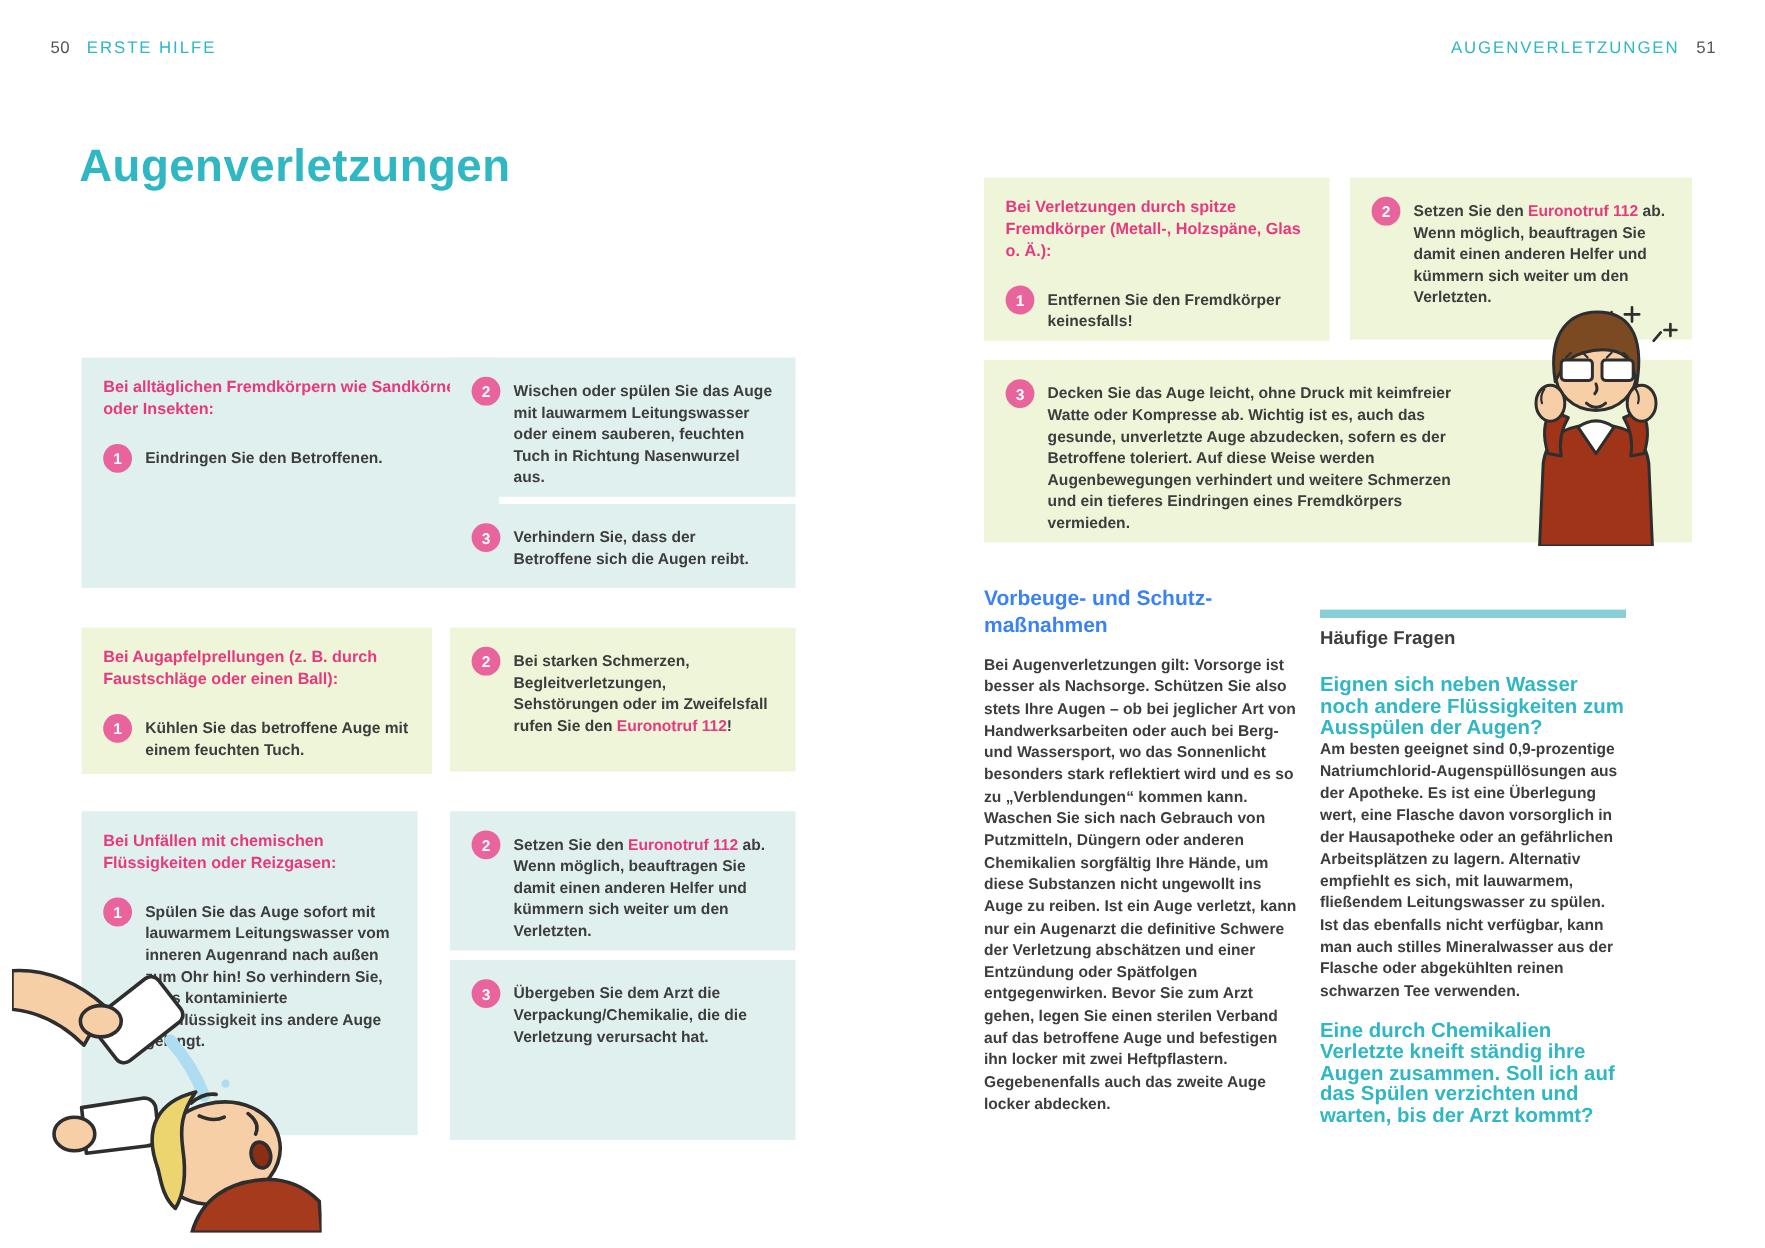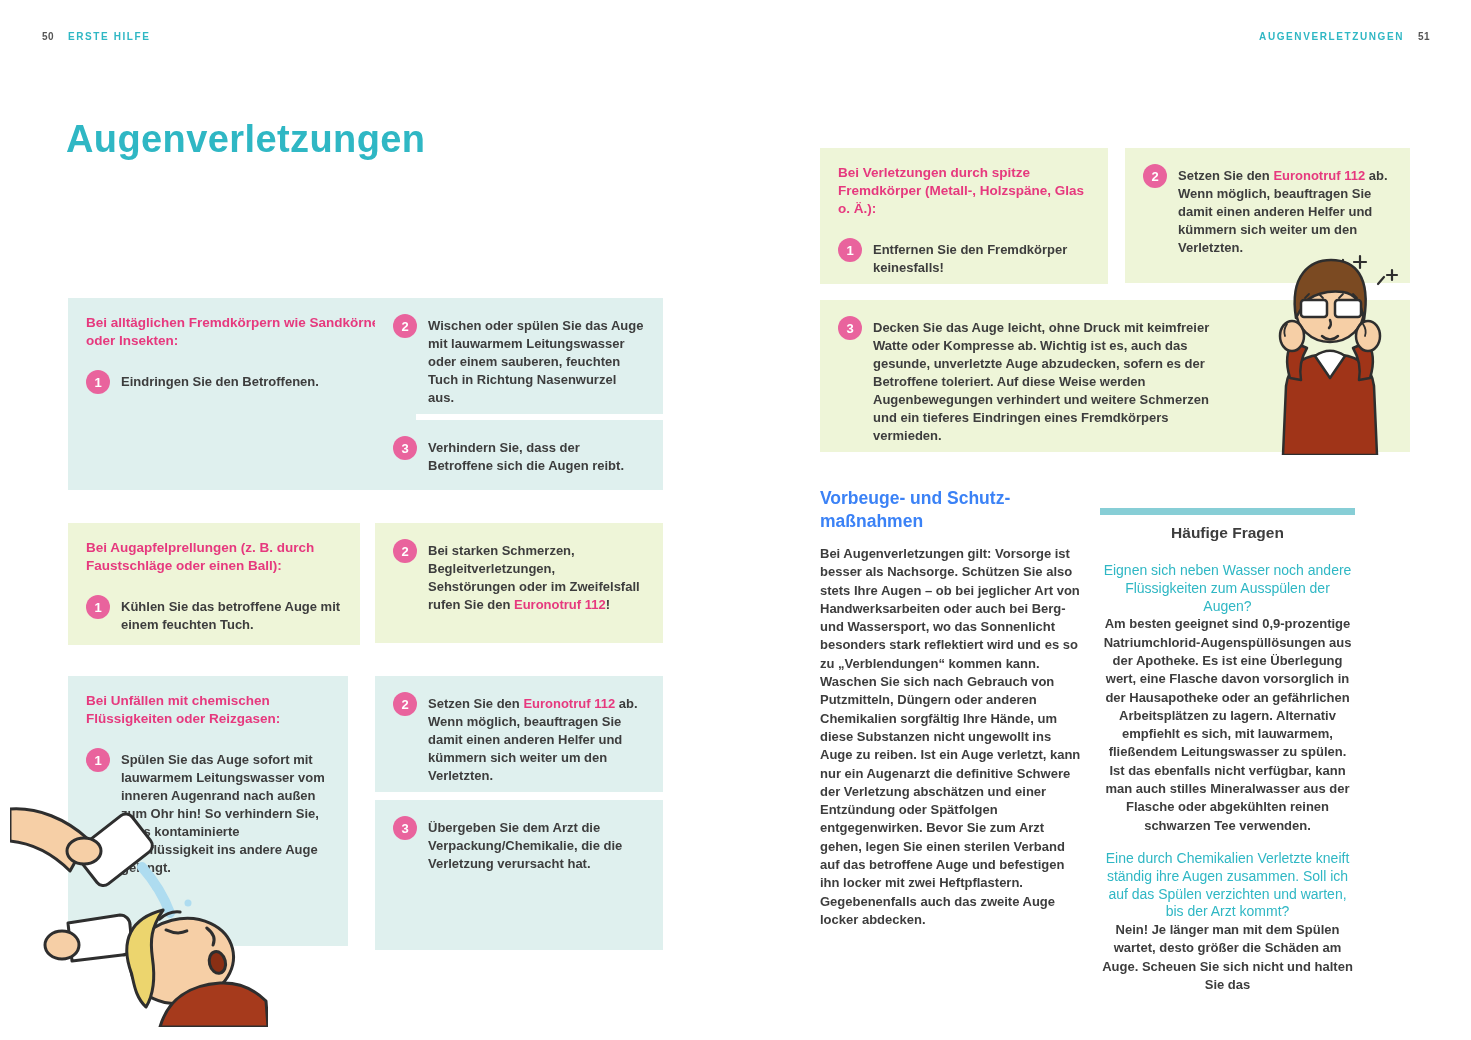--- a/index.html
+++ b/index.html
@@ -3,21 +3,21 @@
 <meta charset="utf-8">
 <style>
   * { margin:0; padding:0; box-sizing:border-box; }
   html,body { background:#ffffff; }
   .spread {
     position:relative; width:1471px; height:1040px; background:#ffffff;
     font-family:"Liberation Sans", sans-serif; overflow:hidden; color:#3d3d3d;
   }
   .abs { position:absolute; }
   
-  .head { font-size:10px; font-weight:bold; }
+  .head { font-size:14px; font-weight:normal; }
   .runhead { color:#2fb7c4; letter-spacing:1.6px; }
   .pagenum { color:#555555; letter-spacing:0.4px; }
   .head .pagenum + .runhead { margin-left:14px; }
   .head .runhead + .pagenum { margin-left:14px;text-align:center; }
   
   .title { font-size:38px; font-weight:bold; color:#2fb7c4; letter-spacing:0.4px; }
   .intro { font-size:17.5px; line-height:23.5px; font-weight:bold; color:#2fb7c4; }
   
   .box { position:absolute; padding:16px 18px 7px; }
   .box.teal  { background:#dff0ee; }
@@ -29,21 +29,21 @@
     background:#e9639d; color:#ffffff; font-size:13px; font-weight:bold;
     display:flex; align-items:center; justify-content:center; margin-right:11px;
   }
   .step-text { font-size:13px; line-height:18px; font-weight:bold; color:#3d3d3d; padding-top:3px; }
   .hl { color:#e6397e; }
   
   .prev-heading { font-size:17.5px; line-height:23px; font-weight:bold; color:#3b82f6; }
   .body-text { font-size:13px; line-height:18.3px; font-weight:bold; color:#3d3d3d; }
   .faq-bar { width:100%; height:7px; background:#87ced6; margin-bottom:9px; }
   .faq-heading { font-size:15.5px; font-weight:bold; color:#3d3d3d; margin-bottom:20px; }
-  .faq-q { font-size:14px; line-height:17.8px; font-weight:normal; color:#2fb7c4; }
+  .faq-q { font-size:17px; line-height:17.8px; font-weight:bold; color:#2fb7c4; }
   .faq-a { margin-bottom:15px; }
   .illu { position:absolute; z-index:5; }
 </style>
 </head>
 <body>
 
 <div class="spread">
 
   <div class="abs head" style="left:42px; top:31px;">
     <span class="pagenum">50</span><span class="runhead">ERSTE HILFE</span>
@@ -187,22 +187,21 @@
       <path d="M44,74 q-4,6 -2,12 M120,74 q4,6 2,12" fill="none" stroke-width="1.8"></path>
     </g>
   </svg>
 
   <div class="abs prev-heading" style="left:820px; top:487px;">
     <div>Vorbeuge- und Schutz-</div>
     <div>maßnahmen</div>
   </div>
   <p class="abs body-text" style="left:820px; top:545px; width:262px;">Bei Augenverletzungen gilt: Vorsorge ist besser als Nachsorge. Schützen Sie also stets Ihre Augen – ob bei jeglicher Art von Handwerksarbeiten oder auch bei Berg- und Wassersport, wo das Sonnenlicht besonders stark reflektiert wird und es so zu „Verblendungen“ kommen kann. Waschen Sie sich nach Gebrauch von Putzmitteln, Düngern oder anderen Chemikalien sorgfältig Ihre Hände, um diese Substanzen nicht ungewollt ins Auge zu reiben. Ist ein Auge verletzt, kann nur ein Augenarzt die definitive Schwere der Verletzung abschätzen und einer Entzündung oder Spätfolgen entgegenwirken. Bevor Sie zum Arzt gehen, legen Sie einen sterilen Verband auf das betroffene Auge und befestigen ihn locker mit zwei Heftpflastern. Gegebenenfalls auch das zweite Auge locker abdecken.</p>
 
-  <div class="abs" style="left:1100px; top:508px; width:255px;text-align:center;">
+  <div class="abs" style="left:1100px; top:508px; width:255px;">
     <div class="faq-bar"></div>
     <h2 class="faq-heading">Häufige Fragen</h2>
     <p class="faq-q">Eignen sich neben Wasser noch andere Flüssigkeiten zum Ausspülen der Augen?</p>
     <p class="faq-a body-text">Am besten geeignet sind 0,9-prozentige Natriumchlorid-Augenspüllösungen aus der Apotheke. Es ist eine Überlegung wert, eine Flasche davon vorsorglich in der Hausapotheke oder an gefährlichen Arbeitsplätzen zu lagern. Alternativ empfiehlt es sich, mit lauwarmem, fließendem Leitungswasser zu spülen. Ist das ebenfalls nicht verfügbar, kann man auch stilles Mineralwasser aus der Flasche oder abgekühlten reinen schwarzen Tee verwenden.</p>
     <p class="faq-q">Eine durch Chemikalien Verletzte kneift ständig ihre Augen zusammen. Soll ich auf das Spülen verzichten und warten, bis der Arzt kommt?</p>
-    <p class="faq-a body-text">Nein! Je länger man mit dem Spülen wartet, desto größer die Schäden am Auge. Scheuen Sie sich nicht und halten Sie das</p>
   </div>
 
 </div>
 
 </body></html>

